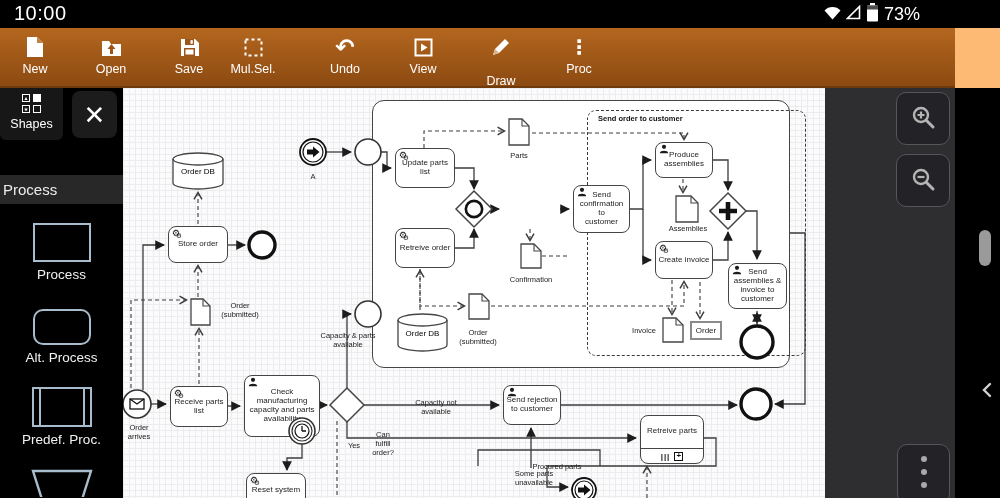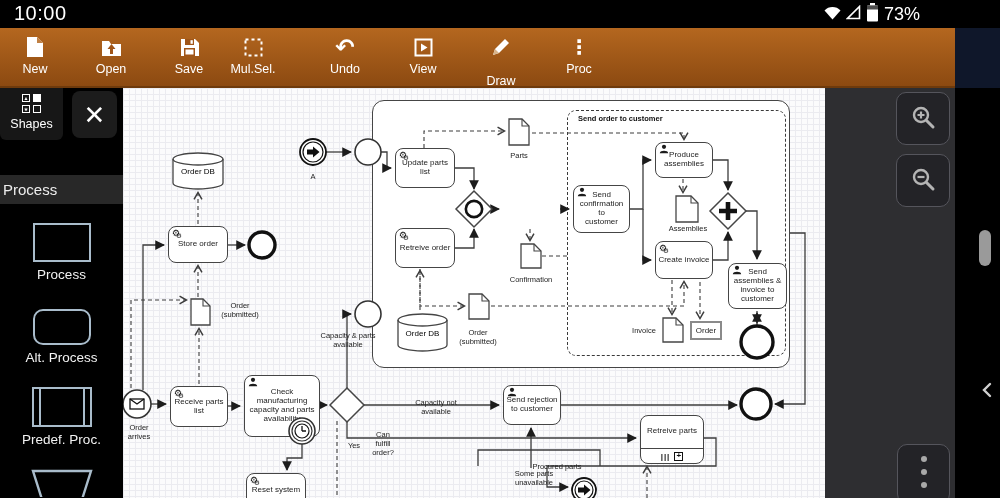--- a/index.html
+++ b/index.html
@@ -1,18 +1,18 @@
 <!DOCTYPE html>
 <html><head>
 <meta charset="utf-8">
 <style>
   * { margin:0; padding:0; box-sizing:border-box; }
   html,body { width:1000px; height:498px; overflow:hidden;
     font-family:"Liberation Sans","DejaVu Sans",sans-serif; background:#000; }
-  #app { position:relative; width:1000px; height:360px; background:#0f172a; }
+  #app { position:relative; width:1000px; height:360px; background:#fdba74; }
 
   
   #statusbar { position:absolute; left:0; top:0; width:1000px; height:28px; background:#000;
     color:#fff; }
   #status-time { position:absolute; left:14px; top:2px; font-size:20px; letter-spacing:.5px; }
   #status-right { position:absolute; right:80px; top:3px; display:flex; align-items:center; gap:5px; }
   #battery-pct { font-size:18px; color:#fff; }
 
   
   #toolbar { position:absolute; left:0; top:28px; width:955px; height:60px;
@@ -217,21 +217,21 @@
         <div class="shape-item" style="top: 381px;">
           <div style="width:62px;height:28px;overflow:hidden;"><svg width="62" height="42" viewBox="0 0 62 42">
               <polygon points="2,2 60,2 48,40 14,40" fill="none" stroke="#a9bccb" stroke-width="2.4"></polygon>
             </svg></div>
         </div>
       </div>
   </div>
 
   <div id="canvas">
       <div class="dnode node-container" style="left: 249px; top: 12px; width: 418px; height: 268px;"></div>
-      <div class="dnode node-group" style="left: 444px; top: 22px; width: 219px; height: 246px;">
+      <div class="dnode node-group" style="left: 464px; top: 22px; width: 219px; height: 246px;">
         <span class="group-title">Send order to customer</span>
       </div>
       <div class="dnode" style="left: 49px; top: 64px;"><svg width="52" height="38" viewBox="0 0 52 38">
           <path d="M1,7 A25,6 0 0 1 51,7 V31 A25,6 0 0 1 1,31 Z" fill="#fff" stroke="#454545" stroke-width="1.3"></path>
           <path d="M1,7 A25,6 0 0 0 51,7" fill="none" stroke="#454545" stroke-width="1.3"></path>
         </svg><span style="position:absolute;left:0;right:0;top:15px;text-align:center;font-size:8px;">Order DB</span></div>
       <div class="dnode" style="left: 274px; top: 225px;"><svg width="51" height="39" viewBox="0 0 51 39">
           <path d="M1,7 A24.5,6 0 0 1 50,7 V32 A24.5,6 0 0 1 1,32 Z" fill="#fff" stroke="#454545" stroke-width="1.3"></path>
           <path d="M1,7 A24.5,6 0 0 0 50,7" fill="none" stroke="#454545" stroke-width="1.3"></path>
         </svg><span style="position:absolute;left:0;right:0;top:15.5px;text-align:center;font-size:8px;">Order DB</span></div>

